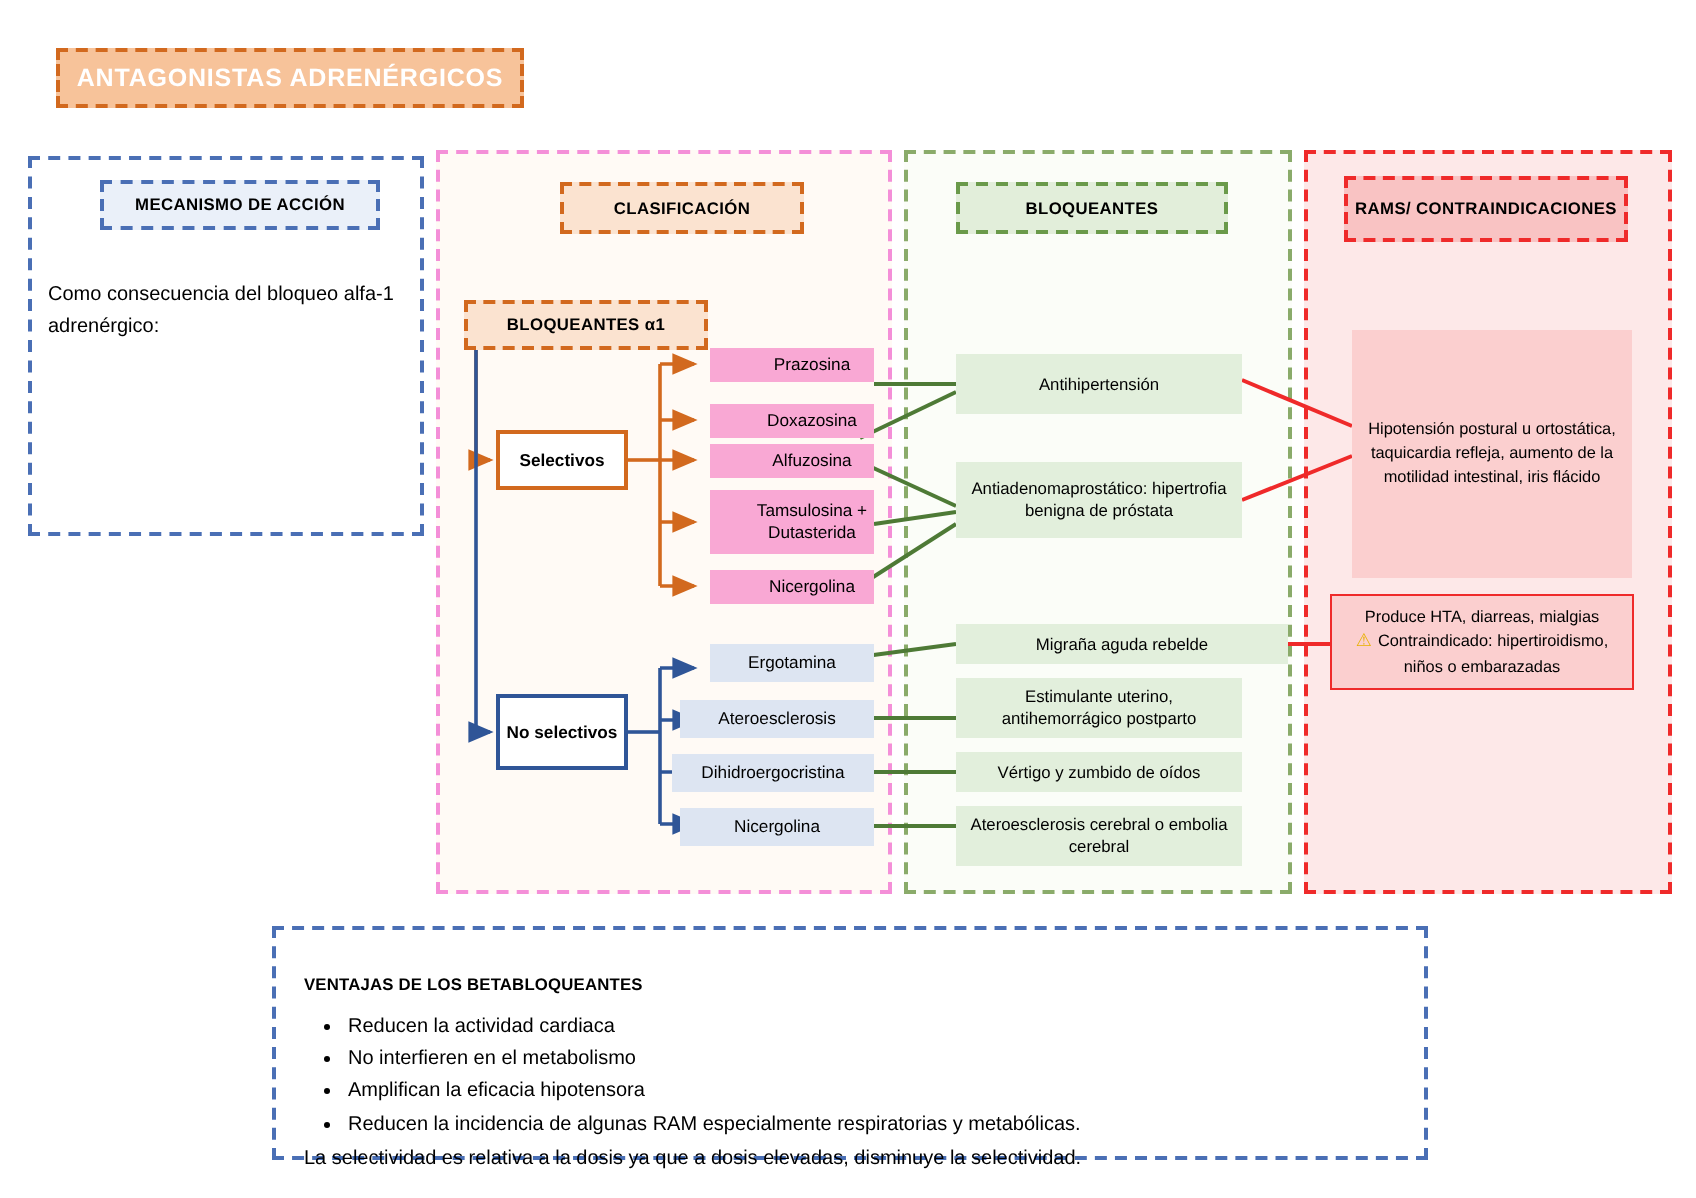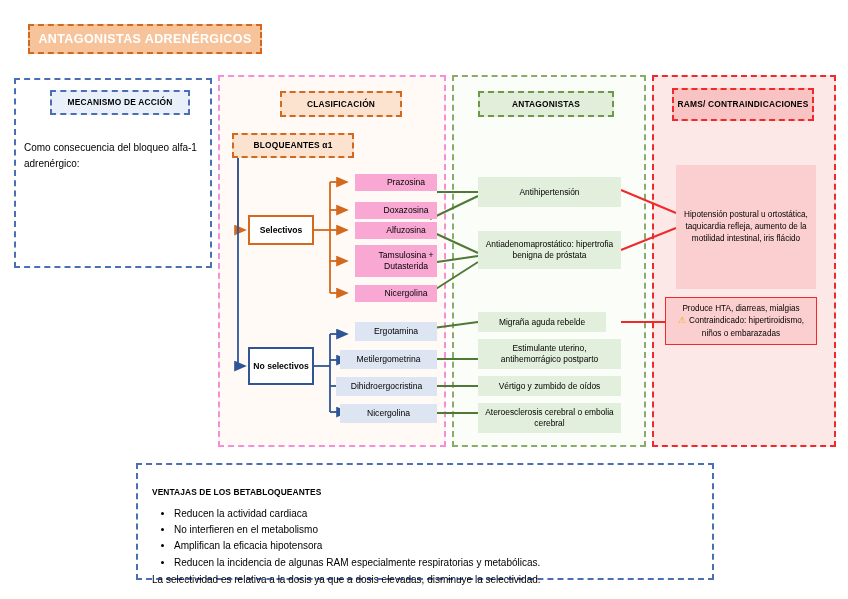--- a/index.html
+++ b/index.html
@@ -43,21 +43,21 @@
     font-weight:bold;font-size:8.4px;letter-spacing:.2px;line-height:1.25;
   }
   #chip-mecanismo{left:50px;top:90px;width:140px;height:25px;
     border:2px dashed #4a6fb5;background:#eaf0f9;}
   #chip-clasificacion{left:280px;top:91px;width:122px;height:26px;
     border:2px dashed #d2691e;background:#fbe3d0;}
   #chip-indicaciones{left:478px;top:91px;width:136px;height:26px;
     border:2px dashed #6a9a4a;background:#e2eeda;}
   #chip-rams{left:672px;top:88px;width:142px;height:33px;
     border:2px dashed #ef2a2a;background:#f9c3c3;}
-  #chip-bloqueantes{left:232px;top:133px;width:122px;height:25px;
+  #chip-bloqueantes{left:232px;top:150px;width:122px;height:25px;
     border:2px dashed #d2691e;background:#fbe3d0;}
 
   
   #mecanismo-body{left:24px;top:140px;width:182px;font-size:10px;line-height:1.55;}
   #mecanismo-body .lead{margin:0 0 1px 0;}
   #mecanismo-body ul{margin:0;padding-left:16px;}
   #mecanismo-body li{text-align:justify;margin:0;}
 
   
   .groupbox{
@@ -163,21 +163,21 @@
 
   <g stroke="#ef2a2a" stroke-width="2" fill="none">
     <path d="M621,190 L676,213"></path>
     <path d="M621,250 L676,228"></path>
     <path d="M621,322 L676,322"></path>
   </g>
 </svg>
 
 <div class="abs chip" id="chip-mecanismo">MECANISMO DE ACCIÓN</div>
 <div class="abs chip" id="chip-clasificacion">CLASIFICACIÓN</div>
-<div class="abs chip" id="chip-indicaciones">ANTAGONISTAS</div>
+<div class="abs chip" id="chip-indicaciones">BLOQUEANTES</div>
 <div class="abs chip" id="chip-rams">
     <span>RAMS/ CONTRAINDICACIONES</span>
   </div>
 <div class="abs chip" id="chip-bloqueantes">BLOQUEANTES α1</div>
 
 <div class="abs" id="mecanismo-body">
   <p class="lead">Como consecuencia del bloqueo alfa-1 adrenérgico:</p>
 </div>
 
 <div class="abs groupbox" id="group-selectivos">Selectivos</div>
@@ -185,27 +185,27 @@
     <span>No selectivos</span>
   </div>
 
 <div class="abs drug sel" style="left:355px;top:174px;width:82px;height:17px;">Prazosina</div>
 <div class="abs drug sel" style="left:355px;top:202px;width:82px;height:17px;">Doxazosina</div>
 <div class="abs drug sel" style="left:355px;top:222px;width:82px;height:17px;">Alfuzosina</div>
 <div class="abs drug sel" style="left:355px;top:245px;width:82px;height:32px;">Tamsulosina + Dutasterida</div>
 <div class="abs drug sel" style="left:355px;top:285px;width:82px;height:17px;">Nicergolina</div>
 
 <div class="abs drug nosel" style="left:355px;top:322px;width:82px;height:19px;">Ergotamina</div>
-<div class="abs drug nosel" style="left:340px;top:350px;width:97px;height:19px;">Metilergometrina</div>
+<div class="abs drug nosel" style="left:340px;top:350px;width:97px;height:19px;">Ateroesclerosis</div>
 <div class="abs drug nosel" style="left:336px;top:377px;width:101px;height:19px;">Dihidroergocristina</div>
 <div class="abs drug nosel" style="left:340px;top:404px;width:97px;height:19px;">Nicergolina</div>
 
 <div class="abs indic" style="left:478px;top:177px;width:143px;height:30px;">Antihipertensión</div>
 <div class="abs indic" style="left:478px;top:231px;width:143px;height:38px;">Antiadenomaprostático: hipertrofia benigna de próstata</div>
-<div class="abs indic" style="left:478px;top:312px;width:128px;height:20px;">Migraña aguda rebelde</div>
+<div class="abs indic" style="left:478px;top:312px;width:166px;height:20px;">Migraña aguda rebelde</div>
 <div class="abs indic" style="left:478px;top:339px;width:143px;height:30px;">Estimulante uterino, antihemorrágico postparto</div>
 <div class="abs indic" style="left:478px;top:376px;width:143px;height:20px;">Vértigo y zumbido de oídos</div>
 <div class="abs indic" style="left:478px;top:403px;width:143px;height:30px;">Ateroesclerosis cerebral o embolia cerebral</div>
 
 <div class="abs ram" style="left:676px;top:165px;width:140px;height:124px;">Hipotensión postural u ortostática, taquicardia refleja, aumento de la motilidad intestinal, iris flácido</div>
 
 <div class="abs ram" id="ram-2" style="left:665px;top:297px;width:152px;height:48px;flex-direction:column;justify-content:center;">
   <div>Produce HTA, diarreas, mialgias</div>
   <div style="display:flex;align-items:center;gap:3px;">
     <span class="warn">⚠</span>

